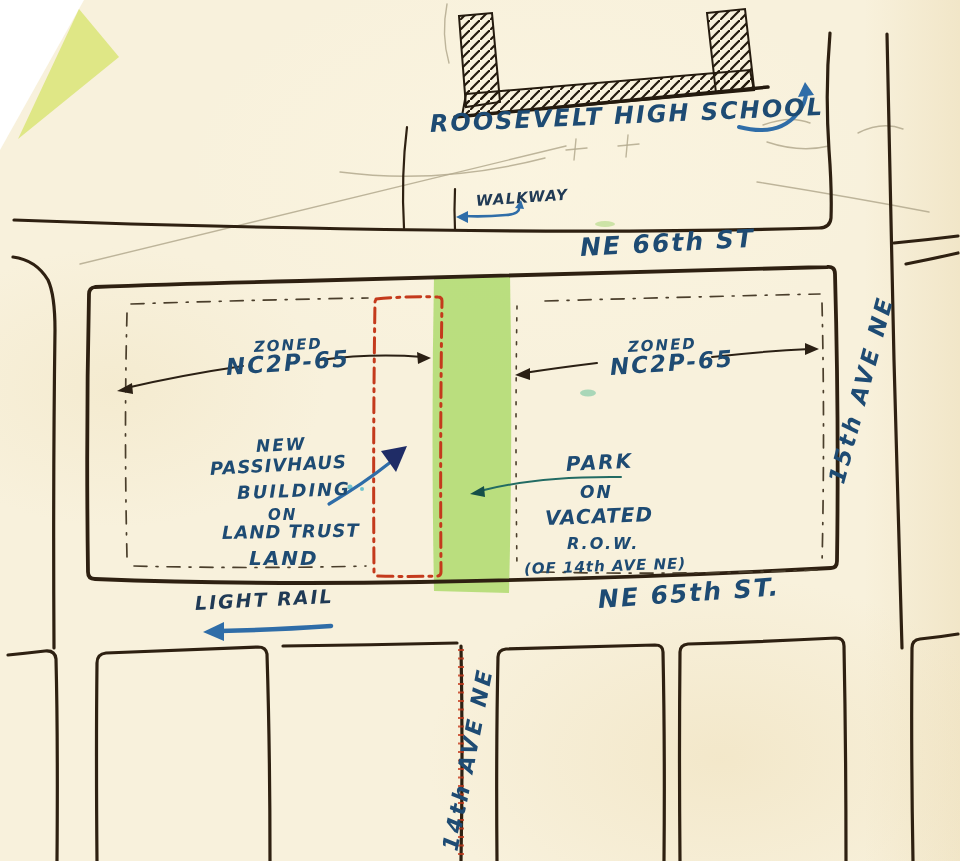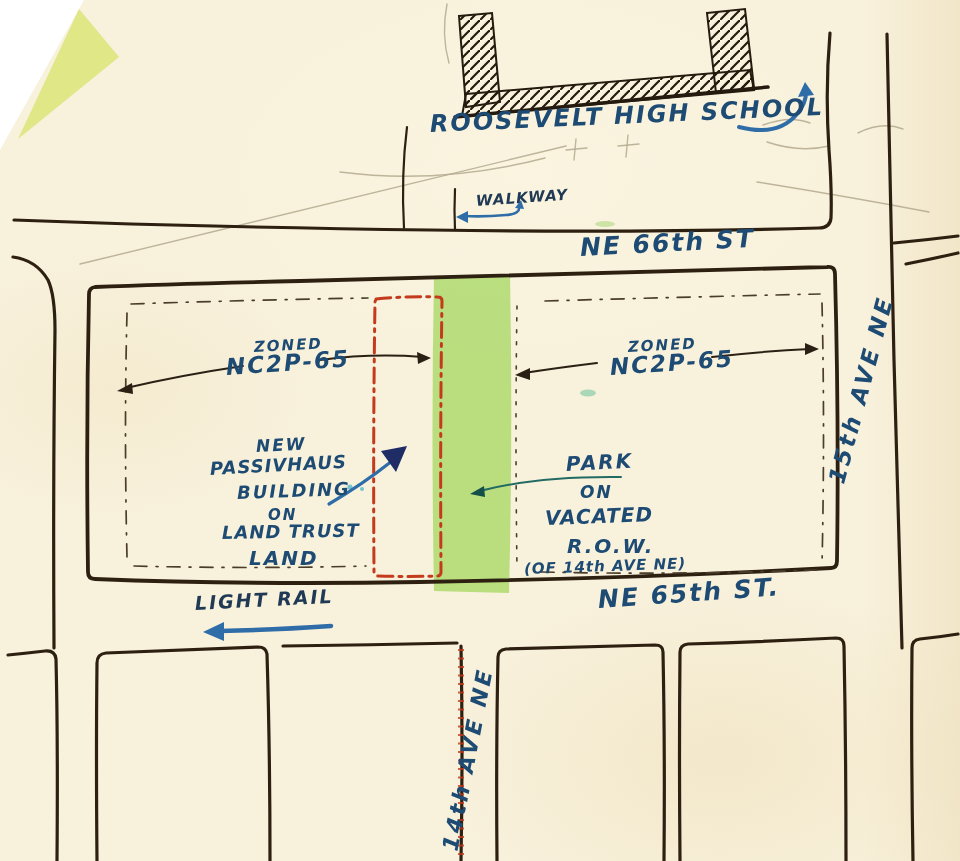--- a/index.html
+++ b/index.html
@@ -146,21 +146,21 @@
 <div class="lbl" style="left:256px;top:436px;font-size:17px;letter-spacing:2px;transform:rotate(-3deg);">NEW</div>
 <div class="lbl" style="left:210px;top:458px;font-size:18px;letter-spacing:1px;transform:rotate(-3deg);">PASSIVHAUS</div>
 <div class="lbl" style="left:237px;top:482px;font-size:18px;letter-spacing:2px;transform:rotate(-2deg);">BUILDING</div>
 <div class="lbl" style="left:268px;top:506px;font-size:15px;letter-spacing:2px;">ON</div>
 <div class="lbl" style="left:222px;top:522px;font-size:18px;letter-spacing:1px;transform:rotate(-1deg);">LAND TRUST</div>
 <div class="lbl" style="left:249px;top:546px;font-size:20px;letter-spacing:2px;">LAND</div>
 
 <div class="lbl" style="left:566px;top:452px;font-size:20px;letter-spacing:2px;transform:rotate(-3deg);">PARK</div>
 <div class="lbl" style="left:580px;top:482px;font-size:17px;letter-spacing:2px;">ON</div>
 <div class="lbl" style="left:545px;top:506px;font-size:20px;letter-spacing:1px;transform:rotate(-2deg);">VACATED</div>
-<div class="lbl" style="left:567px;top:534px;font-size:20px;letter-spacing:2px;">R.O.W.</div>
+<div class="lbl" style="left:567px;top:534px;font-size:16px;letter-spacing:2px;">R.O.W.</div>
 <div class="lbl" style="left:524px;top:560px;font-size:15px;letter-spacing:1px;transform:rotate(-2deg);">(OF 14th AVE NE)</div>
 
 <div class="lbl dark" style="left:195px;top:592px;font-size:19px;letter-spacing:2px;transform:rotate(-3deg);">LIGHT RAIL</div>
 <div class="lbl" style="left:598px;top:585px;font-size:25px;letter-spacing:2px;transform:rotate(-4deg);">NE 65th ST.</div>
 <div class="lbl" style="left:836px;top:470px;font-size:23px;letter-spacing:3px;transform:rotate(-75deg);">15th AVE NE</div>
 <div class="lbl" style="left:450px;top:838px;font-size:22px;letter-spacing:3px;transform:rotate(-79deg);">14th AVE NE</div>
 
 </div>
 
 </body></html>

